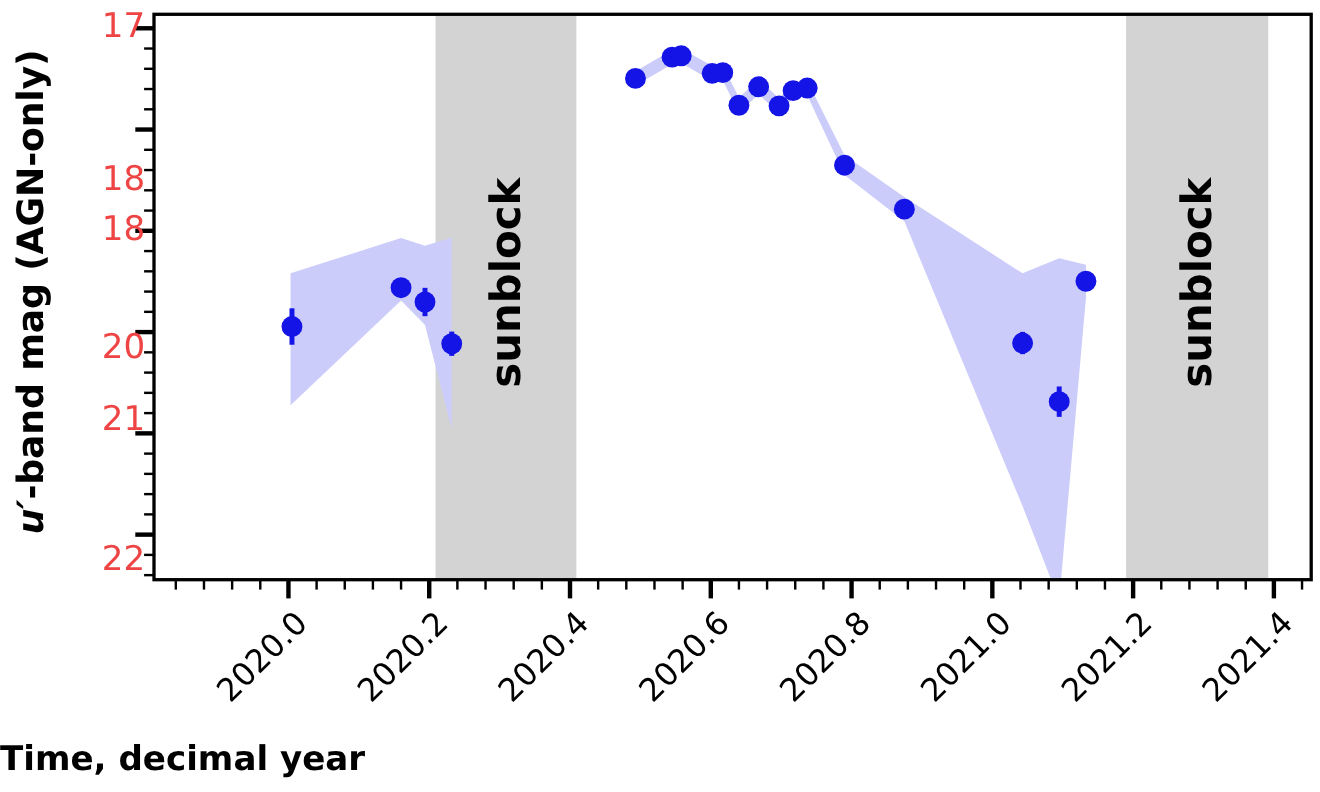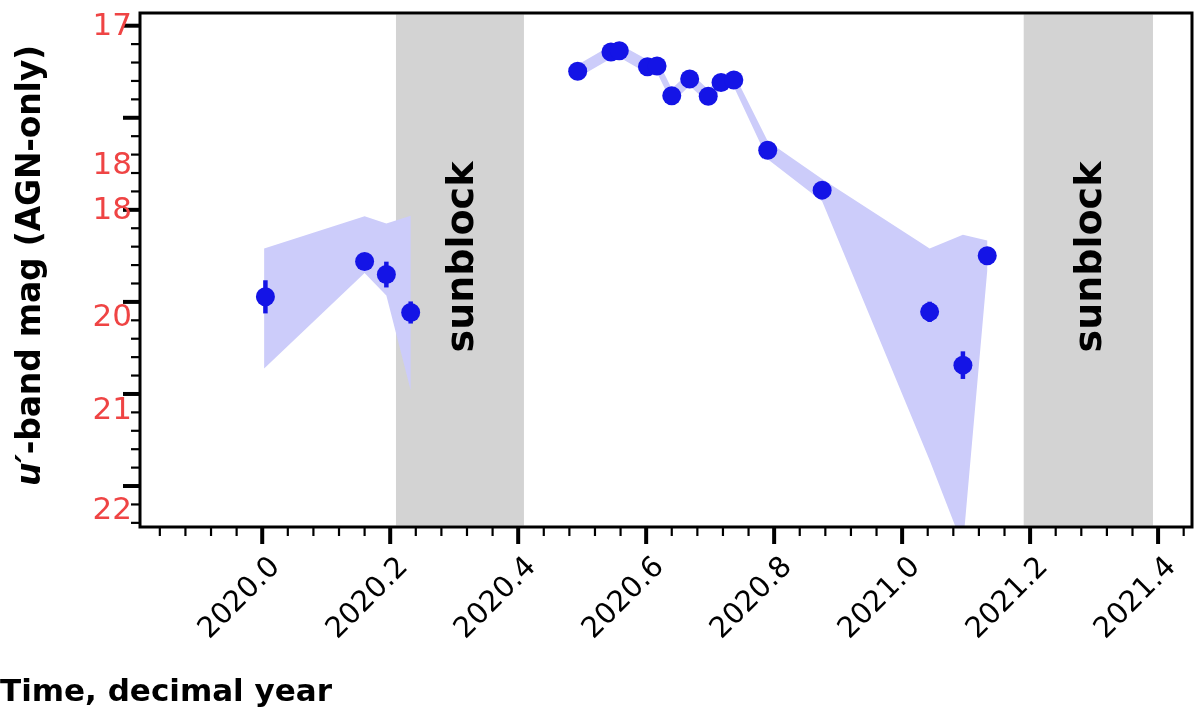--- a/index.html
+++ b/index.html
@@ -192,21 +192,21 @@
         <line x1="140" y1="522.857066093496" x2="131" y2="522.857066093496" stroke="#000" stroke-width="2.2"></line>
       </g>
     <rect x="140" y="13" width="1052" height="514" fill="none" stroke="#000" stroke-width="3"></rect>
   </svg>
 
   <div class="ytickwrap" id="ytick-labels">
       <div class="ytick" style="top: 8.705px;">17</div>
       <div class="ytick" style="top: 106px; margin-top: 42px;">18</div>
       <div class="ytick" style="top: 192.835px;">18</div>
       <div class="ytick" style="top: 300px;">20</div>
-      <div class="ytick" style="top: 393px;">21</div>
+      <div class="ytick" style="top: 366px;">21</div>
       <div class="ytick" style="top: 493px;">22</div>
     </div>
   <div id="xtick-labels">
       <div class="xtick" style="left: 94.2214px; top: 551px; width: 170px; text-align: right;">2020.0</div>
       <div class="xtick" style="left: 222.202px; top: 551px; width: 170px; text-align: right;">2020.2</div>
       <div class="xtick" style="left: 350.182px; top: 551px; width: 170px; text-align: right;">2020.4</div>
       <div class="xtick" style="left: 478.163px; top: 551px; width: 170px; text-align: right;">2020.6</div>
       <div class="xtick" style="left: 606.144px; top: 551px; width: 170px; text-align: right;">2020.8</div>
       <div class="xtick" style="left: 734.124px; top: 551px; width: 170px; text-align: right;">2021.0</div>
       <div class="xtick" style="left: 862.105px; top: 551px; width: 170px; text-align: right;">2021.2</div>

